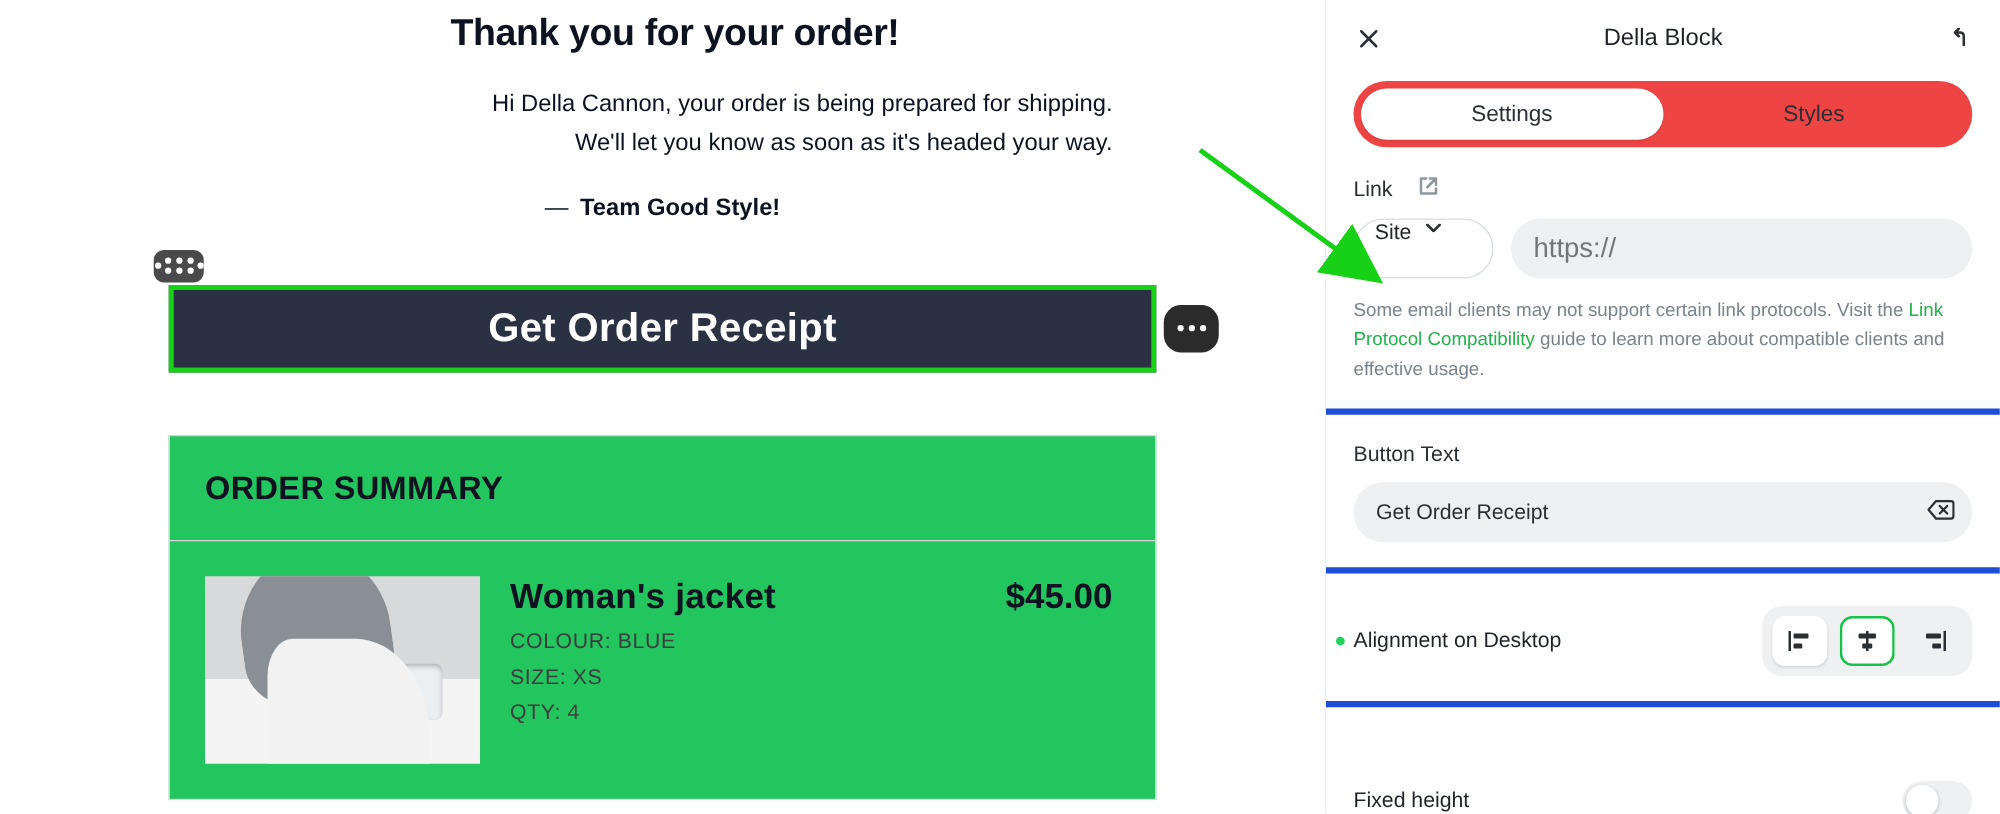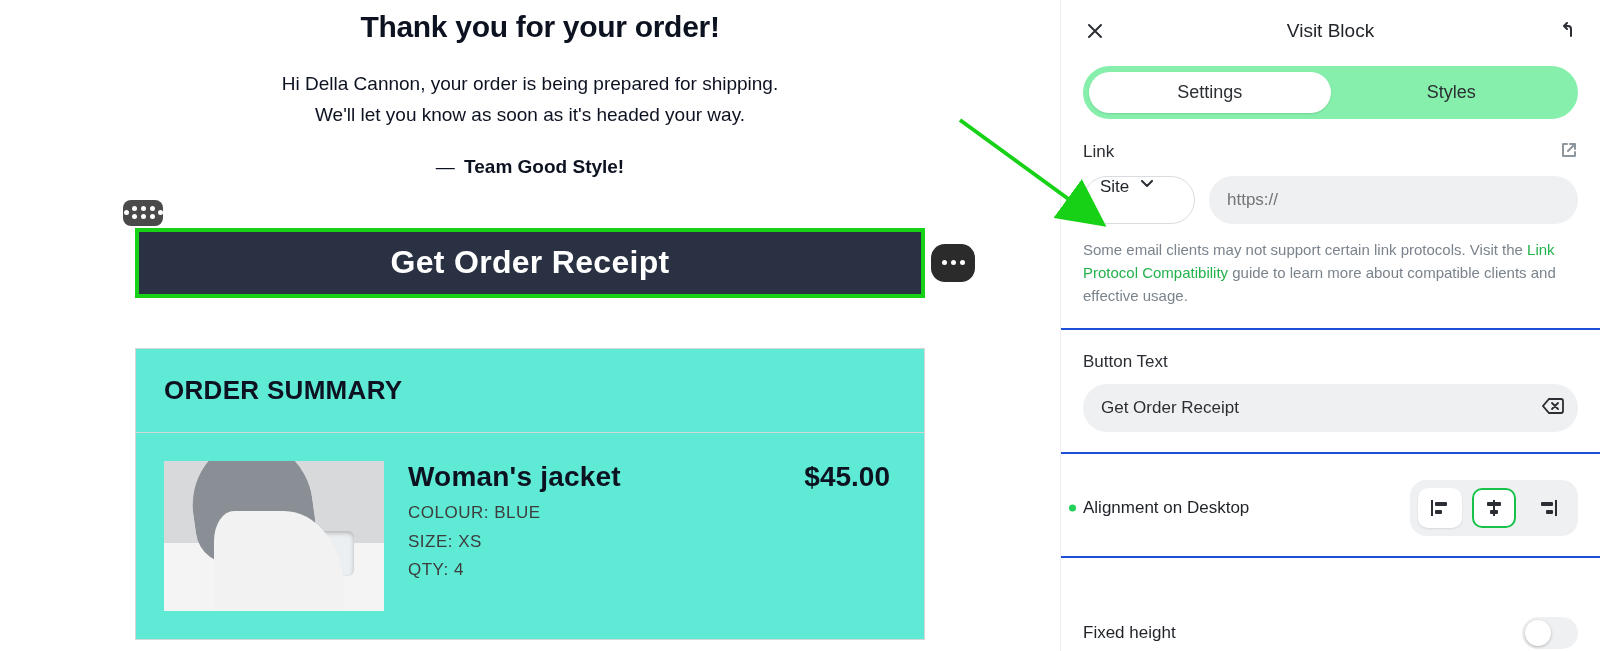--- a/index.html
+++ b/index.html
@@ -3,21 +3,21 @@
 <meta charset="utf-8">
 <style>
   * { box-sizing: border-box; margin: 0; padding: 0; }
   html, body { width: 1600px; height: 651px; font-family: -apple-system, BlinkMacSystemFont, "Segoe UI", Helvetica, Arial, sans-serif; background:#fff; overflow:hidden; }
   .app { display:flex; width:100%; height:100%; }
 
   
   .preview { flex: 0 0 1060px; position:relative; background:#fff; }
   .email { position:absolute; left:0; right:0; top:0; padding-top:10px; text-align:center; }
   .email h1 { font-family: "Arial Narrow", Arial, sans-serif; font-stretch: condensed; font-weight:800; font-size:30px; color:#0d1221; margin-bottom:24px; letter-spacing:-0.3px;margin-left:20px;}
-  .email p.msg { font-size:19px; color:#0d1221; line-height:1.65; margin:0 auto; max-width:720px; }
+  .email p.msg { font-size:19px; color:#0d1221; line-height:1.65; margin:0 auto; max-width:720px;text-align:right; }
   .email p.sign { font-size:19px; color:#0d1221; font-weight:700; margin-top:25px; }
   .email p.sign .dash { font-weight:400; margin-right:4px; }
 
   .button-wrap { position:relative; margin:50px auto 0; width:790px; }
   .grip {
     position:absolute; top:-28px; left:-12px;
     width:40px; height:26px; border-radius:8px;
     background:#4a4a4a; display:flex; align-items:center; justify-content:center;
     gap:3px;
   }
@@ -38,21 +38,21 @@
   }
   .more-pill{
     position:absolute; right:-50px; top:50%; transform:translateY(-50%);
     width:44px; height:38px; border-radius:14px; background:#2b2b2b;
     display:flex; align-items:center; justify-content:center; gap:4px;
   }
   .more-pill .d{width:5px;height:5px;border-radius:50%;background:#fff;}
 
   .order-box{
     margin:50px auto 0; width:790px; border:1px solid #d6d6d6; text-align:left;
-    background:#5eead4;
+    background:#22c55e;
   }
   .order-box .hdr{
     padding:26px 28px; border-bottom:1px solid #d6d6d6;
     font-family:"Arial Narrow",Arial,sans-serif; font-stretch:condensed;
     font-weight:800; font-size:26px; color:#0d1221; letter-spacing:0.3px;
   }
   .order-item{ padding:28px; display:flex; gap:24px; align-items:flex-start; }
   .thumb{
     width:220px; height:150px; flex:none; position:relative; overflow:hidden;
     background:linear-gradient(180deg,#d7d9db 0%, #d7d9db 55%, #f4f4f4 55%, #f4f4f4 100%);
@@ -96,46 +96,46 @@
   }
   .sb-header{
     height:64px; display:flex; align-items:center; justify-content:space-between;
     padding:0 22px;
   }
   .sb-header .title{ font-weight:500; font-size:19px; }
   .icon-btn{ width:24px; height:24px; display:flex; align-items:center; justify-content:center; color:#2b2f33; cursor:pointer; }
   .sb-body{ padding:0 22px 22px; overflow:auto; }
 
   .seg{
-    display:flex; background:#86efac; border-radius:999px; padding:6px; margin:4px 0 22px;
+    display:flex; background:#ef4444; border-radius:999px; padding:6px; margin:4px 0 22px;
   }
   .seg .seg-btn{
     flex:1; text-align:center; padding:10px 0; border-radius:999px; font-size:18px;
     color:#2b2f33; cursor:pointer;
   }
   .seg .seg-btn.active{ background:#fff; box-shadow:0 1px 2px rgba(0,0,0,.12); }
 
-  .field-label{ font-size:17px; color:#2b2f33; display:flex; align-items:center; justify-content:space-between; margin-bottom:12px;gap:20px;}
+  .field-label{ font-size:17px; color:#2b2f33; display:flex; align-items:center; margin-bottom:12px;gap:20px;}
   .ext-icon{ color:#8f979e; }
 
   .link-row{ display:flex; gap:14px; margin-bottom:14px; }
   .dropdown{
     display:flex; gap:12px; height:48px; padding:0 16px;
     border:1px solid #d7dce0; border-radius:999px; font-size:17px; cursor:pointer; background:#fff;
     min-width:112px;
   }
   .chev{ font-size:12px; color:#2b2f33; }
   .url-input{
     flex:1; height:48px; border:none; border-radius:999px; background:#eef0f2;
-    padding:0 18px; font-size:17px; color:#6d7680; outline:none;
+    padding:0 18px; font-size:22px; color:#6d7680; outline:none;
   }
   .hint{ font-size:15px; color:#7a838c; line-height:1.55; margin-bottom:6px;}
   .hint a{ color:#22b24c; text-decoration:none; }
 
-  .section{ border-top:2px solid #1d4ed8; margin:20px -22px 0; padding:22px 22px 0; }
+  .section{ border-top:5px solid #1d4ed8; margin:20px -22px 0; padding:22px 22px 0; }
   .text-input-wrap{ position:relative; }
   .text-input{
     width:100%; height:48px; border:none; border-radius:999px; background:#eef0f2;
     padding:0 48px 0 18px; font-size:17px; color:#2b2f33; outline:none;
   }
   .clear-btn{
     position:absolute; right:14px; top:50%; transform:translateY(-50%);
     width:22px; height:22px; color:#2b2f33; cursor:pointer;
   }
 
@@ -225,21 +225,21 @@
     </svg>
   </div>
 
   <aside class="sidebar">
     <div class="sb-header">
       <span class="icon-btn">
         <svg width="16" height="16" viewBox="0 0 16 16">
             <path d="M2 2 L14 14 M14 2 L2 14" stroke="currentColor" stroke-width="2" stroke-linecap="round"></path>
           </svg>
       </span>
-      <span class="title">Visit Block</span>
+      <span class="title">Della Block</span>
       <span class="icon-btn">
         <svg width="18" height="18" viewBox="0 0 18 18">
             <path d="M4 14 V7 Q4 4 7 4 H11 M8 1 L11 4 L8 7" fill="none" stroke="currentColor" stroke-width="2" stroke-linecap="round" stroke-linejoin="round" transform="scale(-1,1) translate(-18,0)"></path>
           </svg>
       </span>
     </div>
 
     <div class="sb-body">
       <div class="seg">
         <div class="seg-btn active">Settings</div>

